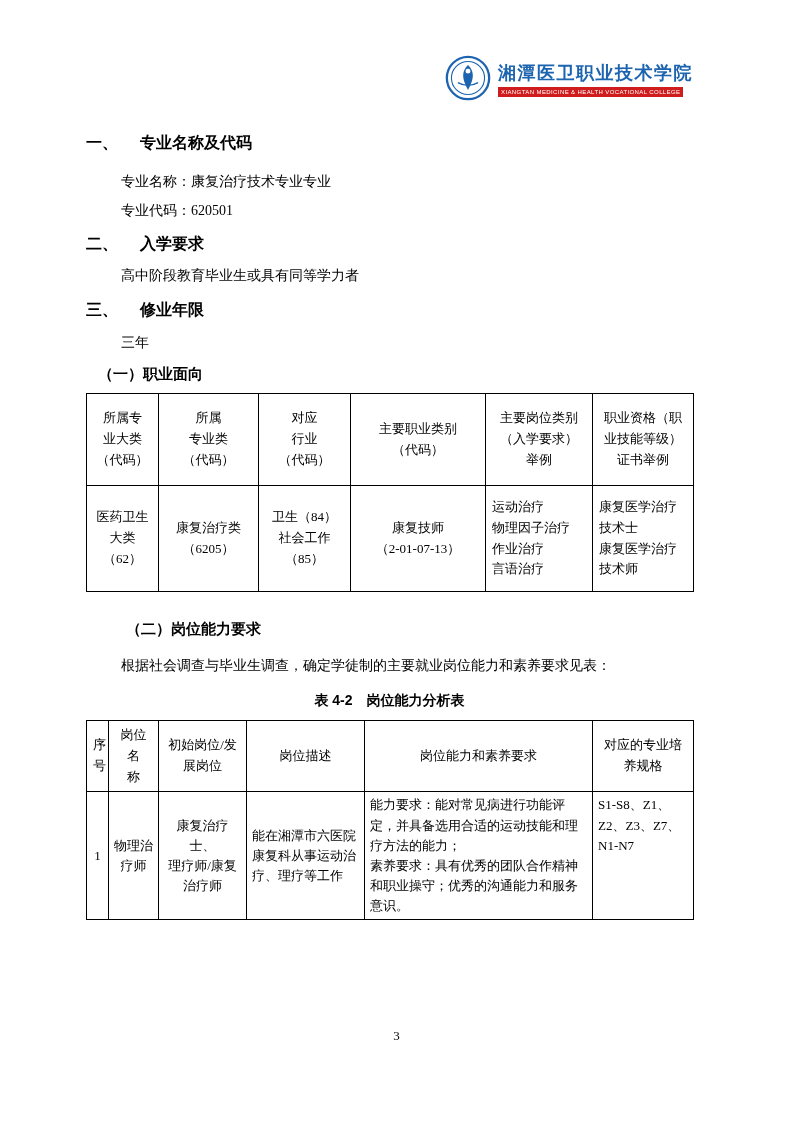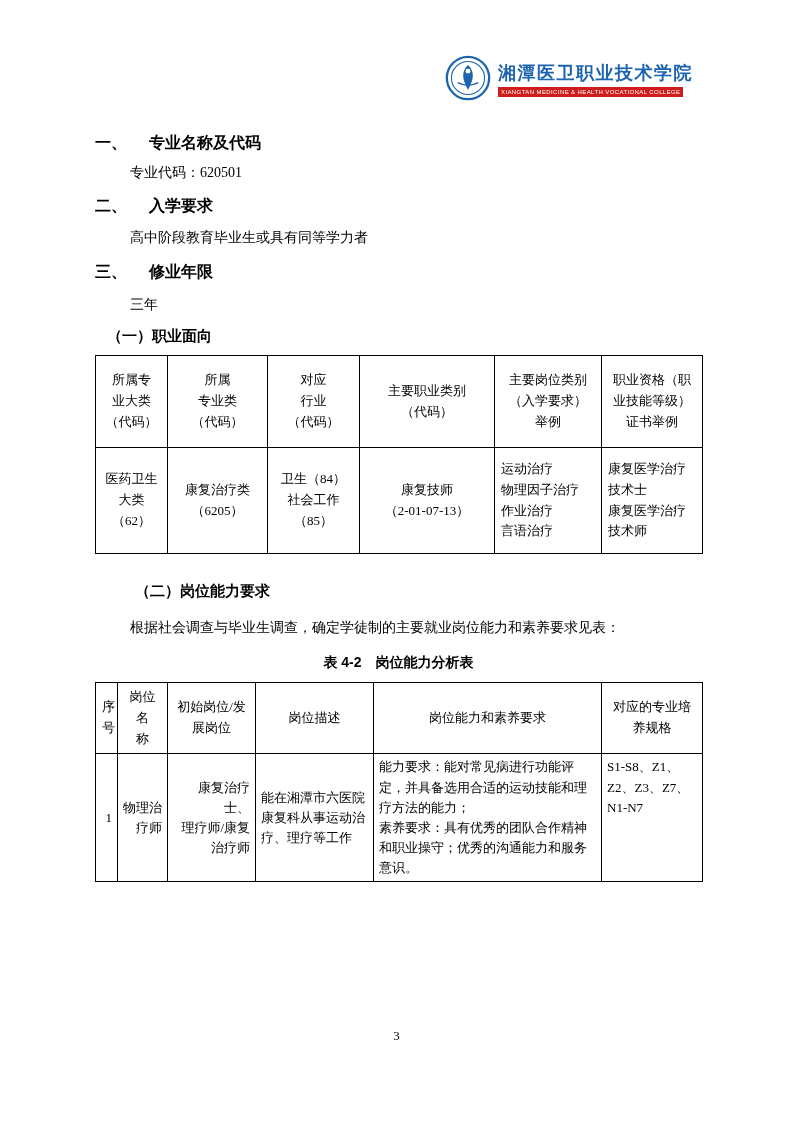--- a/index.html
+++ b/index.html
@@ -12,21 +12,21 @@
   .page { position: relative; width: 793px; height: 1122px; overflow: hidden; background: #fff; }
 
   
   .logo { position: absolute; top: 55px; right: 100px; display: flex; align-items: flex-start; gap: 7px; }
   .logo-text { display: flex; flex-direction: column; gap: 2px; padding-top: 6px; }
   .logo-cn { color: #1d64b0; font-size: 18px; font-weight: bold; letter-spacing: 1.5px; white-space: nowrap; }
   .logo-en { background: #cf1d1d; color: #fff; font-size: 6px; line-height: 10px; padding: 0 3px;
              letter-spacing: 0.4px; font-family: "Liberation Sans", sans-serif; white-space: nowrap; align-self: flex-start; }
 
   
-  .content { position: absolute; left: 95px; top: 0; width: 607px; }
+  .content { position: absolute; left: 86px; top: 0; width: 607px; }
 
   .h1 { font-family: "Liberation Sans", "DejaVu Sans", sans-serif; font-weight: bold; font-size: 16px; line-height: 21px; }
   .h1 .num { display: inline-block; width: 54px; }
   .h2 { font-family: "Liberation Sans", "DejaVu Sans", sans-serif; font-weight: bold; font-size: 15px; line-height: 20px; margin-left: 40px; }
   .body-line { font-size: 14px; line-height: 19px; margin-left: 35px; }
   .tbl-caption { text-align: center; font-family: "Liberation Sans", "DejaVu Sans", sans-serif; font-weight: bold; font-size: 14px; line-height: 18px; }
 
   .mt-s1   { margin-top: 132px; }
   .mt-l1   { margin-top: 19px; }
   .mt-l2   { margin-top: 10px; }
@@ -43,21 +43,21 @@
   .mt-cap2 { margin-top: 16px; }
   .mt-tb2  { margin-top: 11px; }
 
   
   table { border-collapse: collapse; width: 607px; table-layout: fixed; font-size: 13px; }
   td { border: 1px solid #000; padding: 4px 6px; vertical-align: middle; text-align: center;
        white-space: pre-line; line-height: 1.6; overflow: hidden; }
   .t1-head td { height: 92px; }
   .t1-row td  { height: 106px; }
   .t2-head td { height: 48px; }
-  .t2-row td  { height: 122px; padding: 3px 5px; line-height: 1.55; text-align: right; }
+  .t2-row td  { height: 122px; padding: 3px 5px; line-height: 1.55; }
   td.al { text-align: left; }
   td.vt { vertical-align: top; }
 
   .page-num { position: absolute; top: 1028px; left: 0; width: 100%; text-align: center; font-size: 13px; }
 </style>
 </head>
 <body>
 
 <div class="page">
 
@@ -73,20 +73,21 @@
       <div class="logo-cn">湘潭医卫职业技术学院</div>
       <div class="logo-en">XIANGTAN MEDICINE &amp; HEALTH VOCATIONAL COLLEGE</div>
     </div>
   </div>
 
   <div class="content">
 
     <div class="h1 mt-s1">
       <span class="num">一、</span><span>专业名称及代码</span>
     </div>
+    <div class="body-line mt-l1">专业名称：康复治疗技术专业专业</div>
     <div class="body-line mt-l2">专业代码：620501</div>
 
     <div class="h1 mt-s2">
       <span class="num">二、</span><span>入学要求</span>
     </div>
     <div class="body-line mt-l3">高中阶段教育毕业生或具有同等学力者</div>
 
     <div class="h1 mt-s3">
       <span class="num">三、</span><span>修业年限</span>
     </div>

